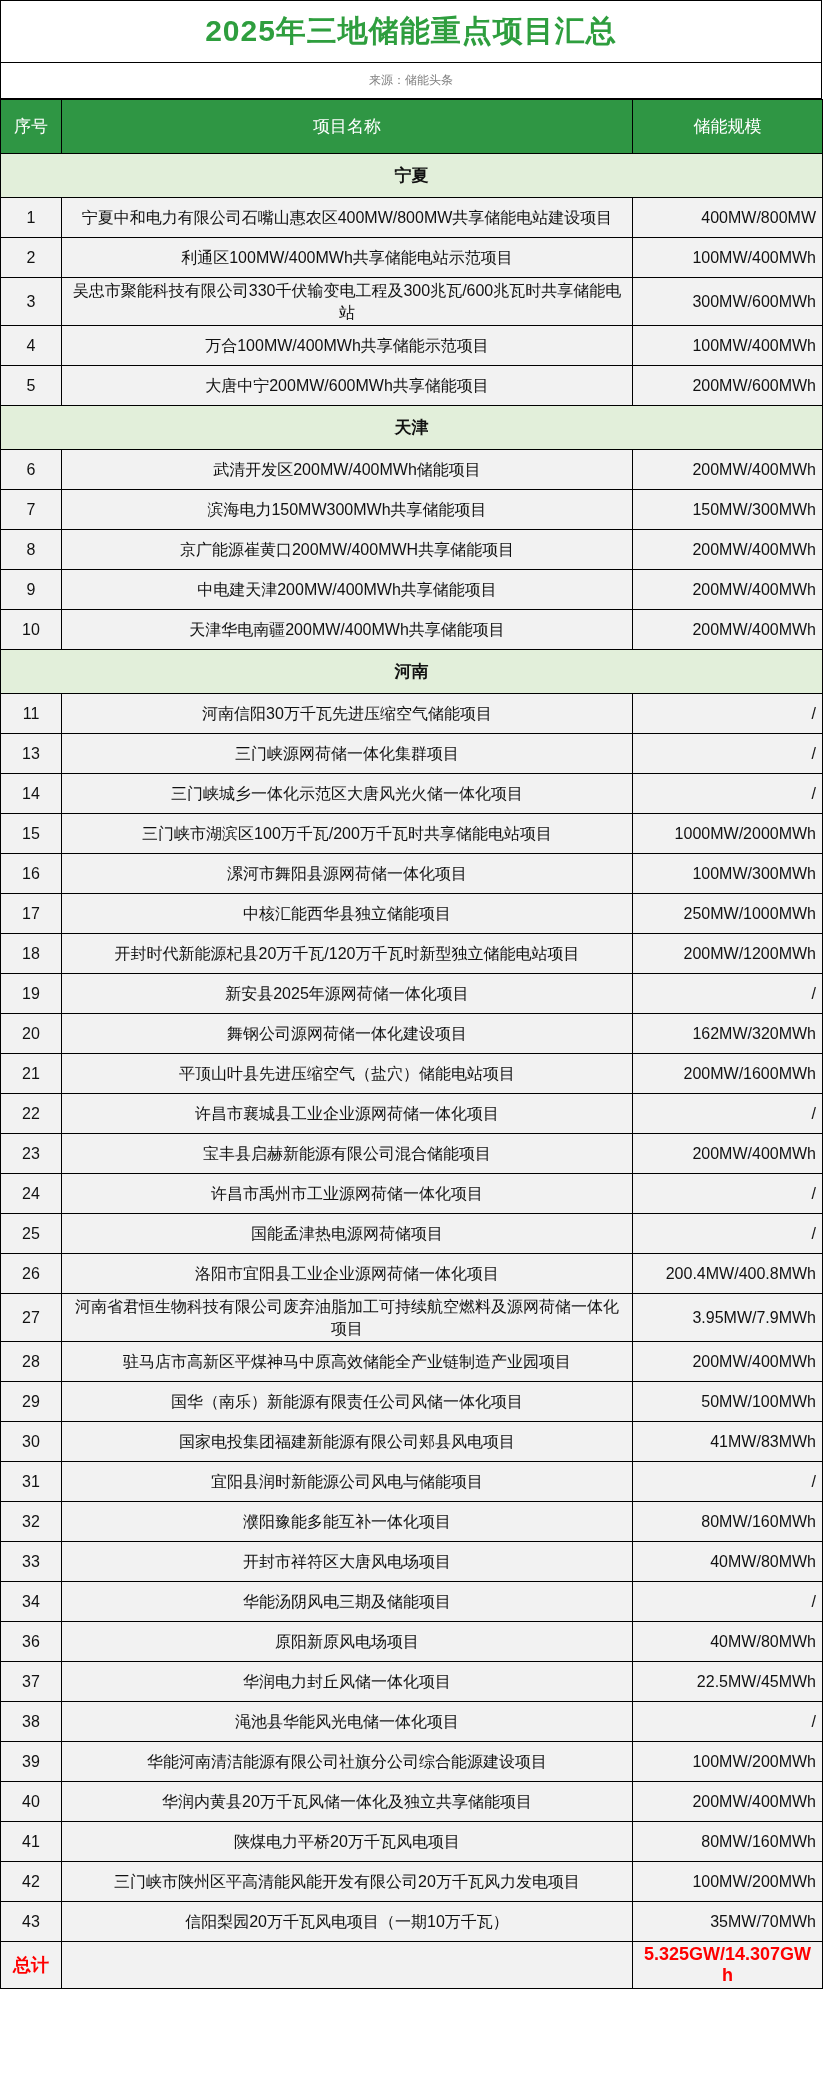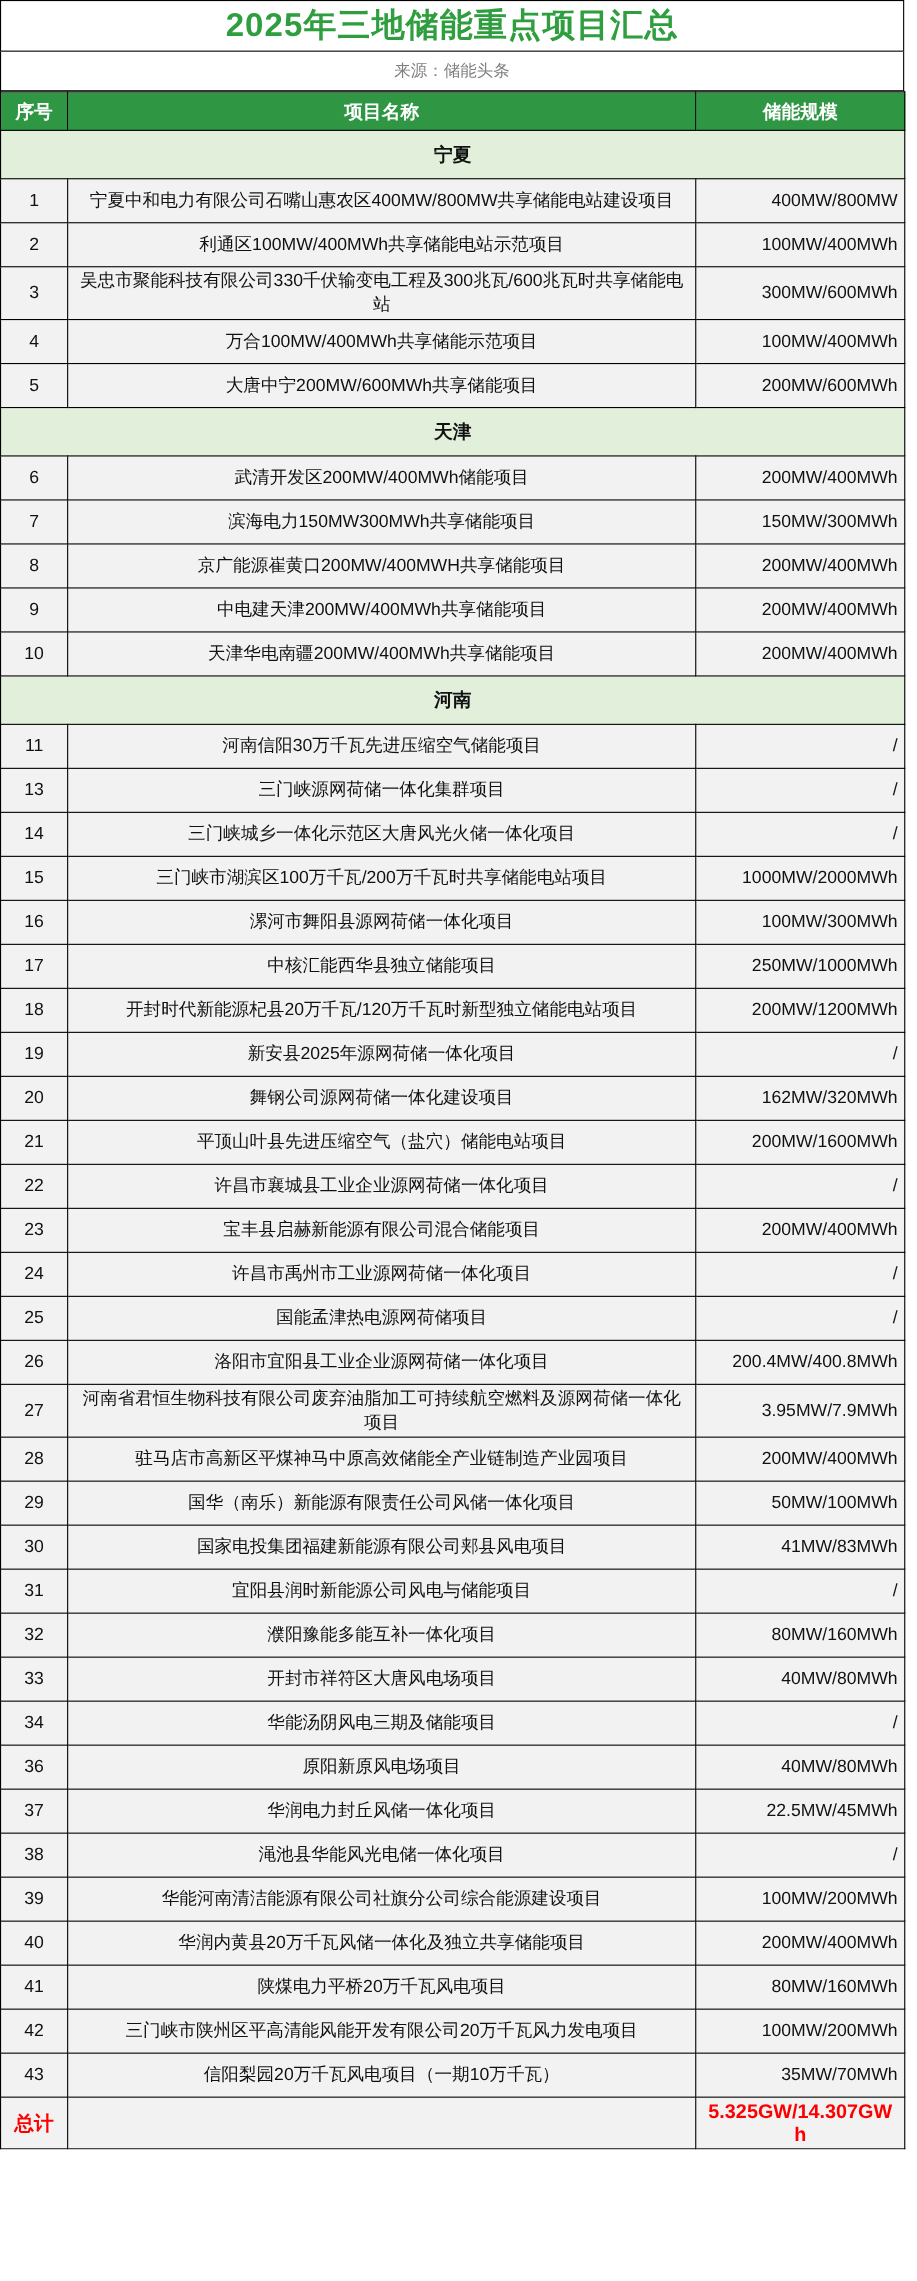--- a/index.html
+++ b/index.html
@@ -15,32 +15,32 @@
   body{
     margin:0;
     background:#ffffff;
     font-family:"Liberation Sans", sans-serif;
     color:#111;
   }
   .sheet{width:822px;}
   .title-box{
     border:1px solid var(--grid);
     border-bottom:1px solid var(--grid);
-    height:47px;
+    height:63px;
     display:flex;align-items:center;justify-content:center;
     font-size:30px;font-weight:bold;
     color:var(--title-green);
     letter-spacing:1px;
   }
   .source-box{
     border:1px solid var(--grid);
     border-top:none;
     height:36px;
     display:flex;align-items:center;justify-content:center;
-    font-size:15px;
+    font-size:12px;
     color:var(--source-gray);
   }
   table{
     width:822px;
     border-collapse:collapse;
     table-layout:fixed;
   }
   th,td{
     border:1px solid var(--grid);
     text-align:center;
@@ -48,22 +48,22 @@
     padding:2px 6px;
     word-break:break-all;
   }
   col.c-no{width:61px;}
   col.c-name{width:571px;}
   col.c-scale{width:190px;}
   thead th{
     background:var(--header-green);
     color:#ffffff;
     font-size:17px;
-    font-weight:bold;
-    height:35px;
+    font-weight:normal;
+    height:54px;
     padding:0 4px;
   }
   tr.section-row td{
     background:var(--section-green);
     font-weight:bold;
     font-size:17px;
     height:44px;
     margin-top:44px;
   }
   tr.data-row td{

